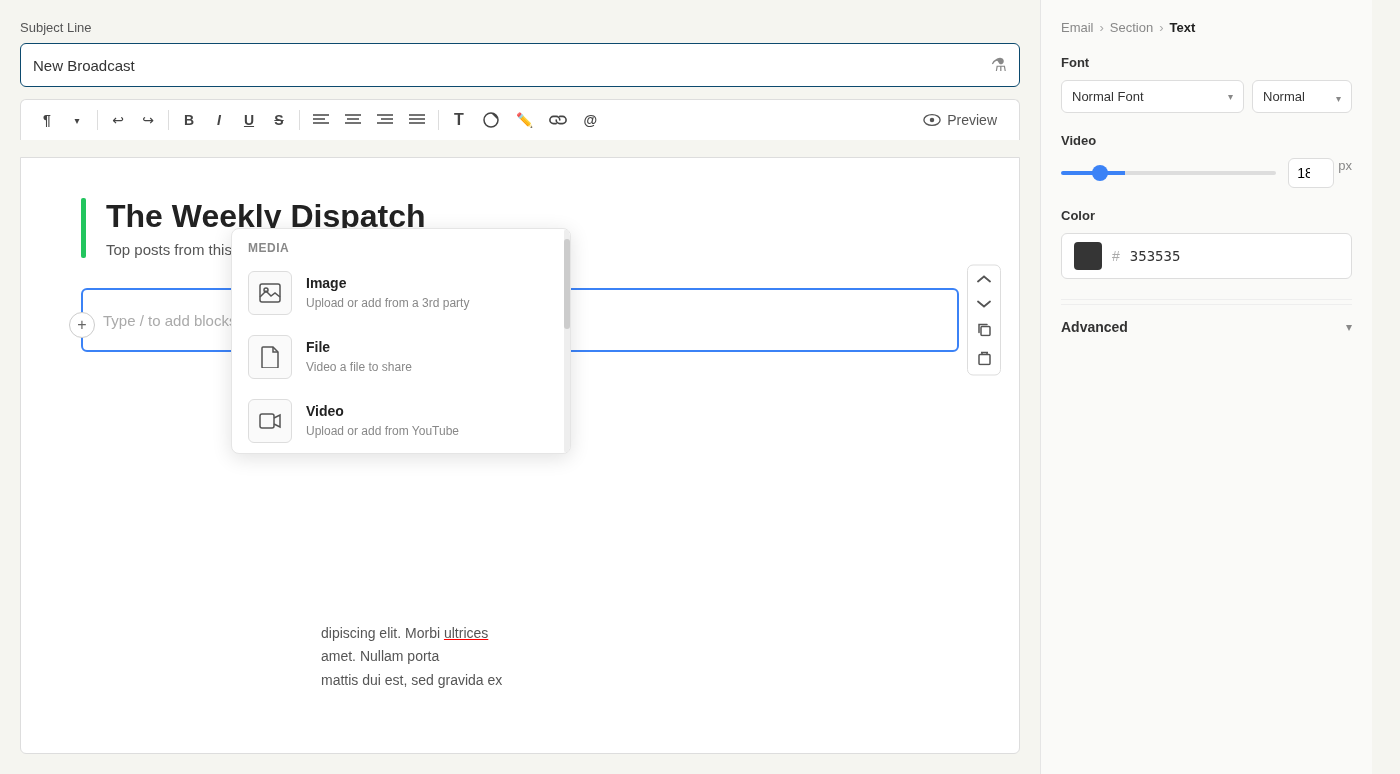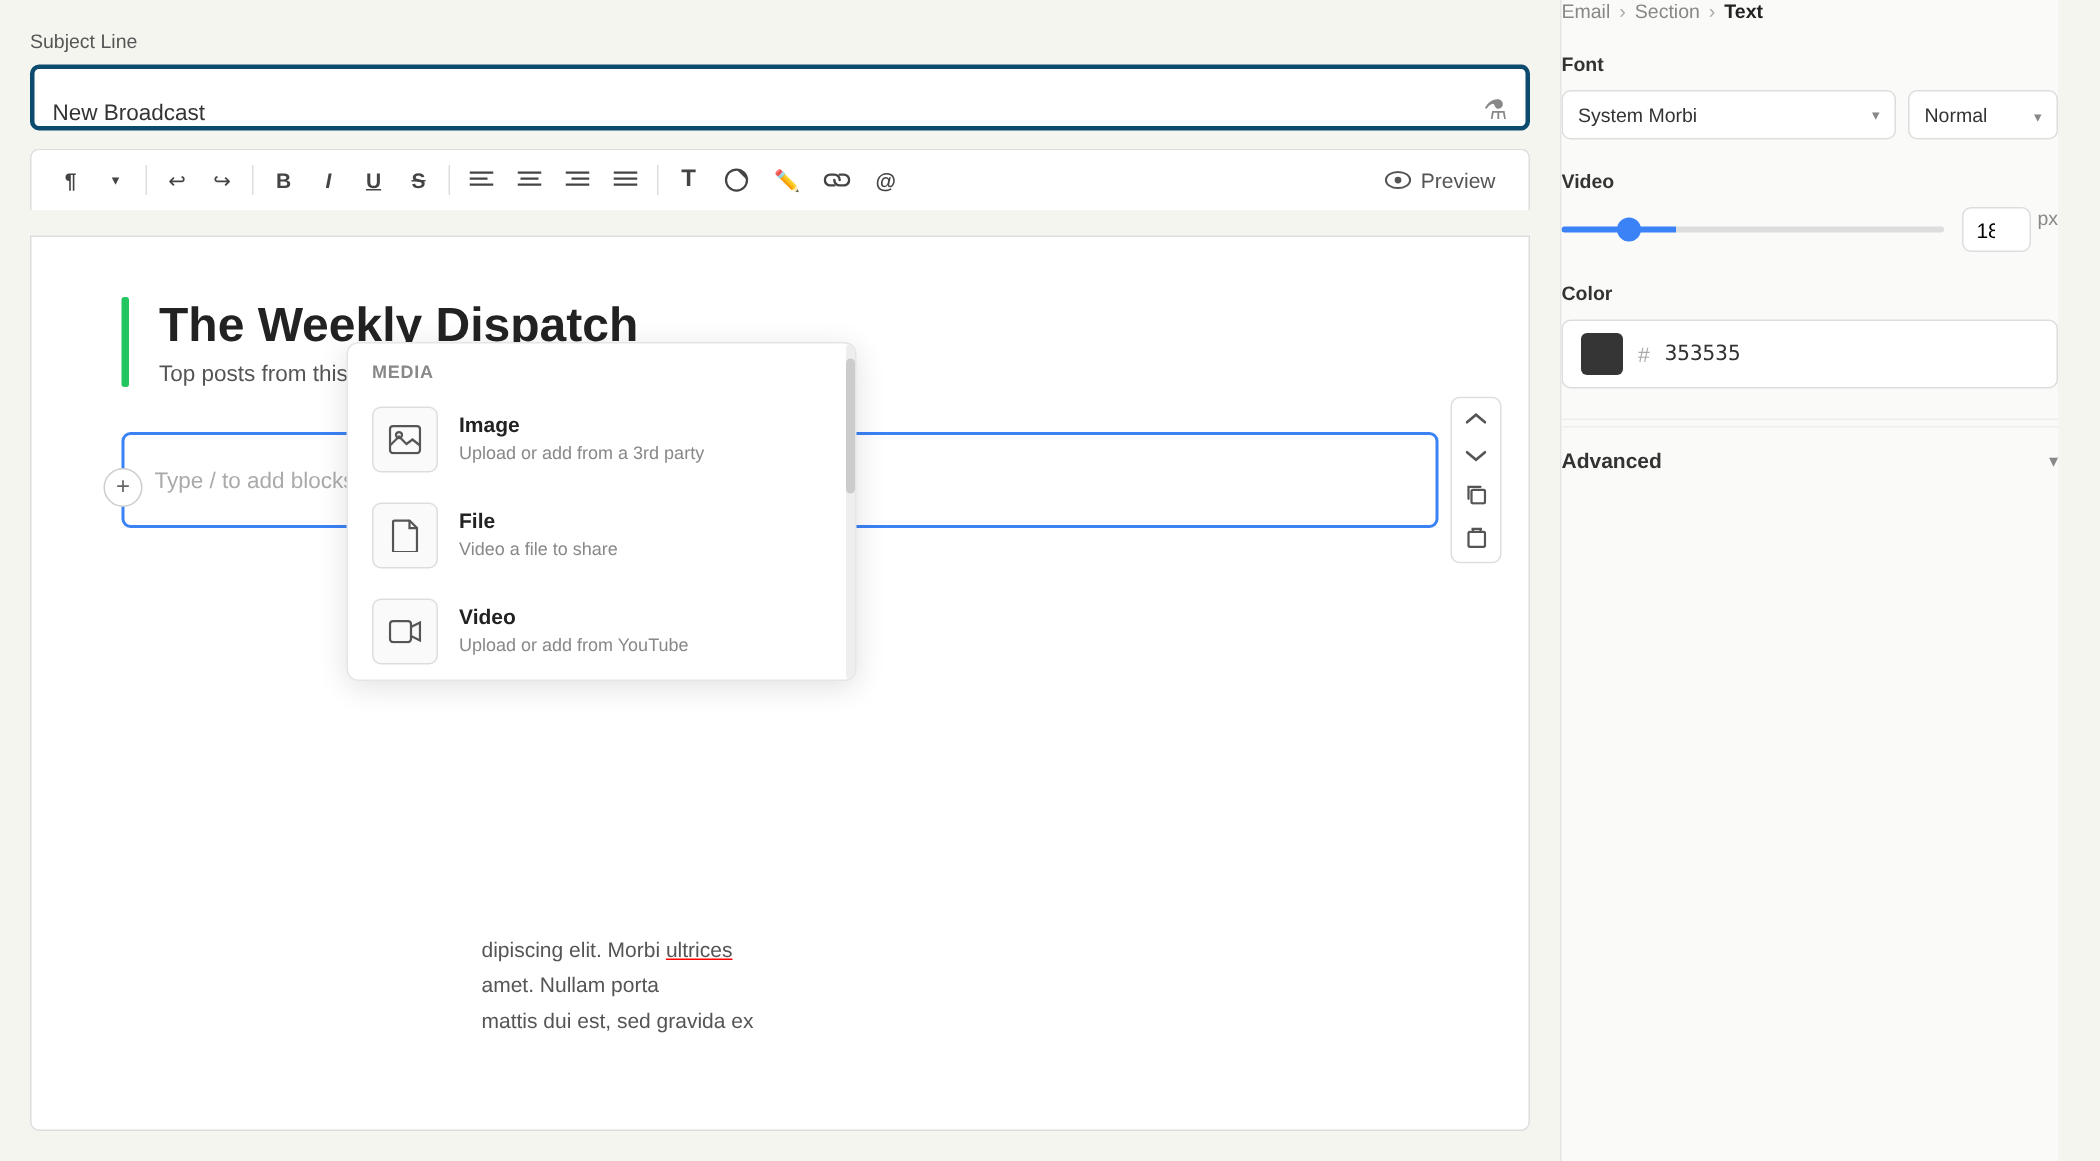--- a/index.html
+++ b/index.html
@@ -21,23 +21,23 @@
     }
 
     .subject-label {
       font-size: 13px;
       color: #555;
       margin-bottom: 8px;
     }
 
     .subject-bar {
       display: flex;
-      align-items: flex-end;
-      background: #fff;
-      border: 3px solid #0c4a6e;
+      align-items: center;
+      background: #fff;
+      border: 1px solid #0c4a6e;
       border-radius: 6px;
       padding: 0 12px;
       height: 44px;
       margin-bottom: 12px;
     }
 
     .subject-input {
       flex: 1;
       border: none;
       outline: none;
@@ -305,20 +305,21 @@
       line-height: 1.7;
     }
 
     .underline-red { text-decoration: underline; text-decoration-color: red; }
 
     
     .right-panel {
       width: 332px;
       background: #fafaf8;
       border-left: 1px solid #e5e5e5;
+      padding: 20px;
       flex-shrink: 0;
       overflow-y: auto;
     }
 
     .breadcrumb {
       display: flex;
       align-items: center;
       gap: 6px;
       font-size: 13px;
       color: #888;
@@ -671,21 +672,21 @@
     <span class="breadcrumb-sep">›</span>
     <span>Section</span>
     <span class="breadcrumb-sep">›</span>
     <span class="current">Text</span>
   </div>
 
   <div class="panel-section">
     <div class="panel-label">Font</div>
     <div class="font-row">
       <div class="select-box">
-        <span>System Morbi</span>
+        <span>Normal Font</span>
         <span class="chevron-icon">▾</span>
       </div>
       <div class="select-box-sm">
         <span>Normal</span>
         <span class="chevron-icon">▾</span>
       </div>
     </div>
   </div>
 
   <div class="panel-section">

